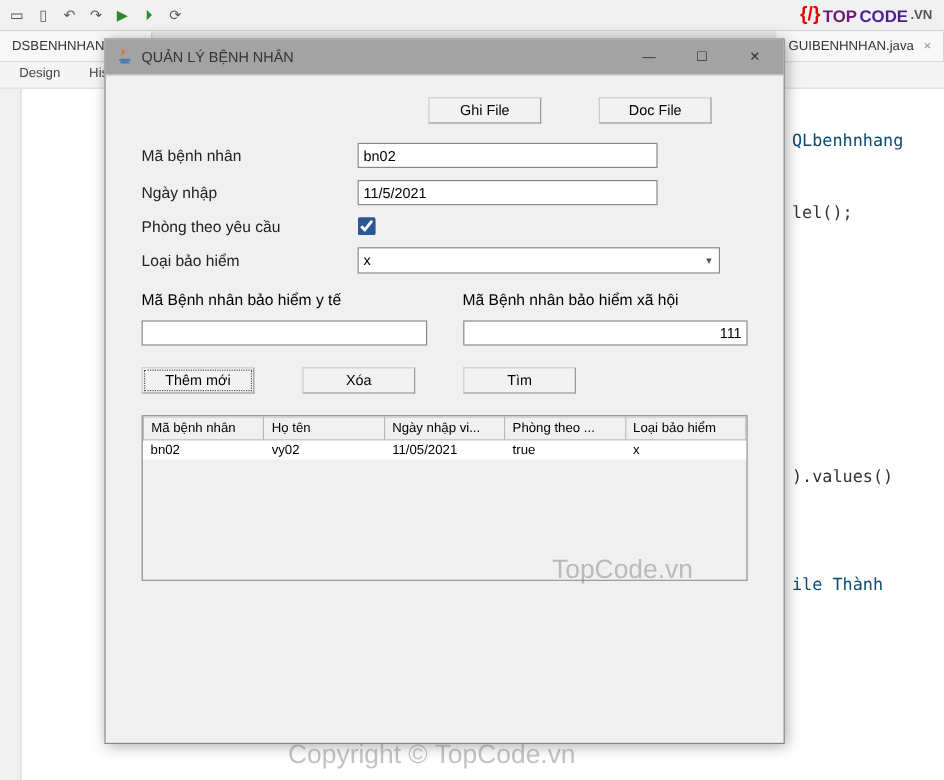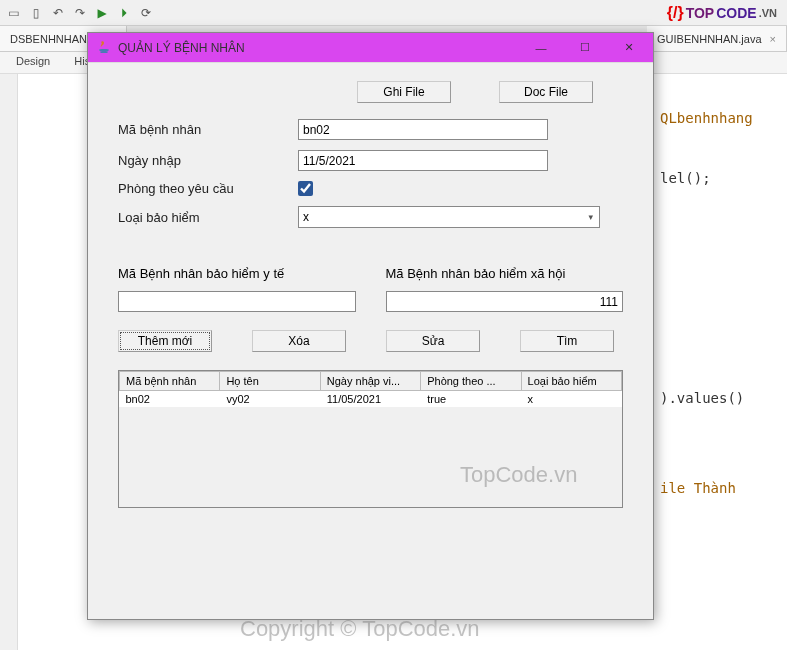--- a/index.html
+++ b/index.html
@@ -62,21 +62,21 @@
 .ide-code {
   position: absolute;
   left: 20px; right: 0; top: 80px; bottom: 0;
   padding: 10px;
   font-family: "Consolas", monospace;
   font-size: 14px;
   color: #333;
   white-space: pre;
   overflow: hidden;
 }
-.ide-code .str { color: #a16207; }
+.ide-code .str { color: #0c4a6e; }
 .ide-left-margin {
   position: absolute;
   left: 0; top: 74px; bottom: 0;
   width: 18px;
   background: #f0f0f0;
   border-right: 1px solid #ddd;
 }
 .topcode-logo {
   position: absolute;
   top: 4px; right: 10px;
@@ -110,21 +110,21 @@
   left: 87px;
   top: 32px;
   width: 567px;
   height: 588px;
   background: #f0f0f0;
   border: 1px solid #888;
   box-shadow: 2px 2px 12px rgba(0,0,0,0.35);
 }
 .titlebar {
   height: 30px;
-  background: #d946ef;
+  background: #a3a3a3;
   display: flex;
   align-items: center;
   padding: 0 2px 0 8px;
   border-bottom: 1px solid #ddd;
 }
 .titlebar .java-icon {
   width: 16px; height: 16px;
   margin-right: 6px;
 }
 .titlebar .title-text {
@@ -195,21 +195,21 @@
   background: #fff;
   padding: 0 20px 0 4px;
   font-size: 12px;
   position: relative;
   display: flex;
   align-items: center;
 }
 .jcombo .chev { position: absolute; right: 6px; font-size: 9px; color: #555; }
 
 .sub-section {
-  margin-top: 38px;
+  margin-top: 14px;
   display: flex;
   gap: 30px;
 }
 .sub-col { flex: 1; }
 .sub-col .sub-lbl { font-size: 13px; margin-bottom: 10px; display:block; }
 .sub-col .jtext { width: 100%; text-align: right; }
 
 .action-row {
   margin-top: 18px;
   display: flex;
@@ -339,21 +339,20 @@
       </div>
       <div class="sub-col">
         <span class="sub-lbl">Mã Bệnh nhân bảo hiểm xã hội</span>
         <input class="jtext" value="111" style="">
       </div>
     </div>
 
     <div class="action-row">
       <button class="jbutton dotted">Thêm mới</button>
       <button class="jbutton">Xóa</button>
-      <button class="jbutton">Sửa</button>
       <button class="jbutton">Tìm</button>
     </div>
 
     <div class="table-wrap">
       <table class="jtable">
         <thead>
           <tr>
             <th style="width:20%">Mã bệnh nhân</th>
             <th style="width:20%">Họ tên</th>
             <th style="width:20%">Ngày nhập vi...</th>

